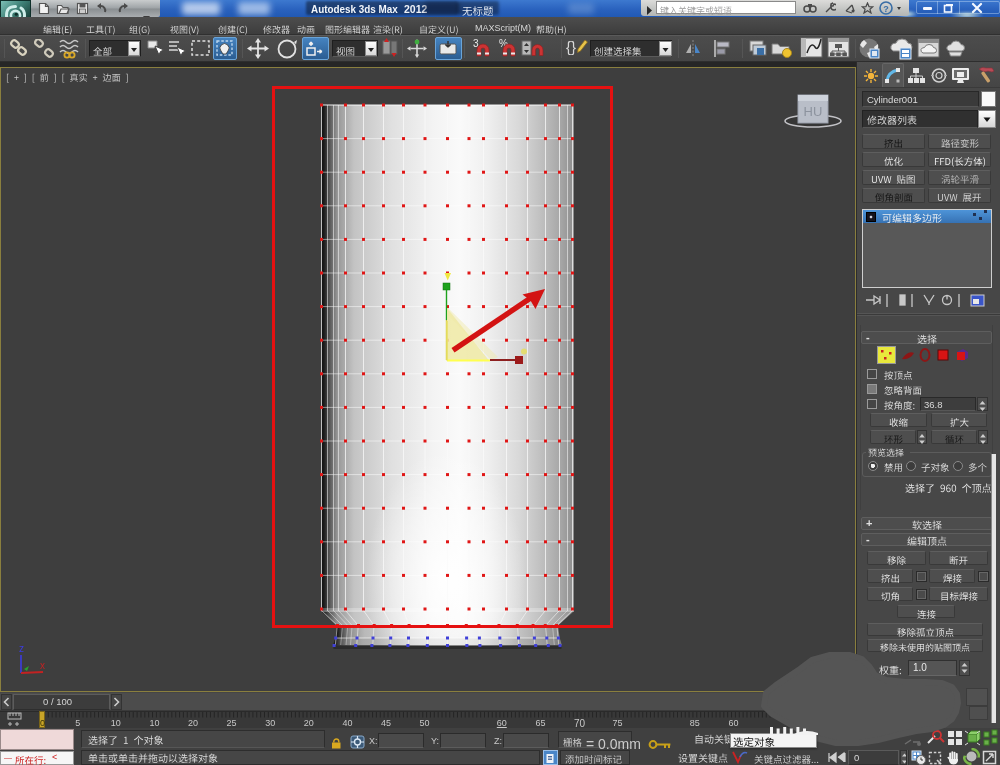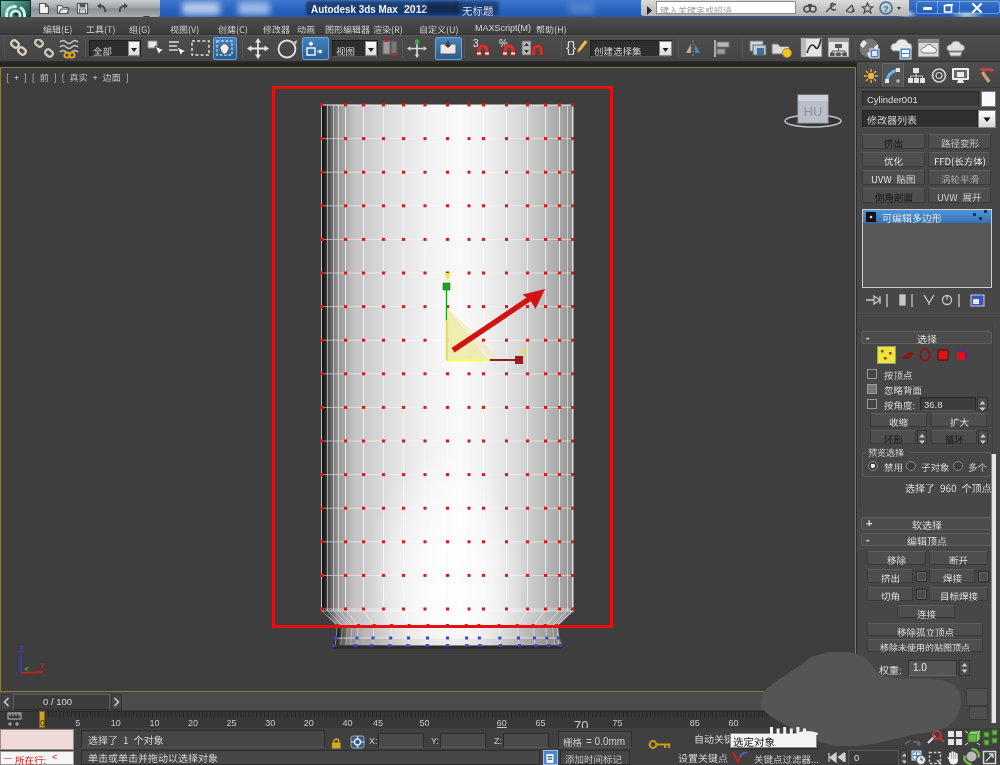--- a/index.html
+++ b/index.html
@@ -1480,26 +1480,26 @@
       <line x1="851.20" y1="0" x2="851.20" y2="5.5" stroke="#252525" stroke-width="1"></line>
     </svg>
     <div style="position:absolute;left:75.2px;top:718px;font-size:9px;color:#c8c8c8;white-space:nowrap;">5</div>
     <div style="position:absolute;left:110.80000000000001px;top:718px;font-size:9px;color:#c8c8c8;white-space:nowrap;">10</div>
     <div style="position:absolute;left:149.4px;top:718px;font-size:9px;color:#c8c8c8;white-space:nowrap;">10</div>
     <div style="position:absolute;left:188.0px;top:718px;font-size:9px;color:#c8c8c8;white-space:nowrap;">20</div>
     <div style="position:absolute;left:226.6px;top:718px;font-size:9px;color:#c8c8c8;white-space:nowrap;">25</div>
     <div style="position:absolute;left:265.2px;top:718px;font-size:9px;color:#c8c8c8;white-space:nowrap;">30</div>
     <div style="position:absolute;left:303.8px;top:718px;font-size:9px;color:#c8c8c8;white-space:nowrap;">20</div>
     <div style="position:absolute;left:342.40000000000003px;top:718px;font-size:9px;color:#c8c8c8;white-space:nowrap;">40</div>
-    <div style="position:absolute;left:373px;top:718px;font-size:9px;color:#c8c8c8;white-space:nowrap;">45</div>
+    <div style="position:absolute;left:381.0px;top:718px;font-size:9px;color:#c8c8c8;white-space:nowrap;">45</div>
     <div style="position:absolute;left:419.6px;top:718px;font-size:9px;color:#c8c8c8;white-space:nowrap;">50</div>
     <div style="position:absolute;left:458.2px;top:726px;font-size:15px;color:#c8c8c8;white-space:nowrap;">55</div>
     <div style="position:absolute;left:496.8px;top:718px;font-size:9px;color:#c8c8c8;white-space:nowrap;text-decoration:underline;">60</div>
     <div style="position:absolute;left:535.4px;top:718px;font-size:9px;color:#c8c8c8;white-space:nowrap;">65</div>
-    <div style="position:absolute;left:574.0px;top:718px;font-size:13px;color:#c8c8c8;white-space:nowrap;">70</div>
+    <div style="position:absolute;left:574.0px;top:718px;font-size:10px;color:#c8c8c8;white-space:nowrap;">70</div>
     <div style="position:absolute;left:612.6px;top:718px;font-size:9px;color:#c8c8c8;white-space:nowrap;">75</div>
     <div style="position:absolute;left:651.2px;top:718px;font-size:9px;color:#c8c8c8;white-space:nowrap;margin-top:12px;">80</div>
     <div style="position:absolute;left:689.8px;top:718px;font-size:9px;color:#c8c8c8;white-space:nowrap;">85</div>
     <div style="position:absolute;left:728.4px;top:718px;font-size:9px;color:#c8c8c8;white-space:nowrap;">60</div>
     <div style="position:absolute;left:39px;top:711px;width:6px;height:17px;background:#c8a428;border:1px solid #7a6418;"></div>
     <div style="position:absolute;left:40px;top:718px;font-size:9px;color:#3a3408;white-space:nowrap;">0</div>
     <svg style="position:absolute;left:6px;top:712px;" width="26" height="15" viewBox="0 0 26 15">
       <rect x="2" y="1" width="13" height="6" fill="none" stroke="#bbb"></rect>
       <path d="M4 1 v3 M7 1 v3 M10 1 v3 M13 1 v3" stroke="#bbb"></path>
       <path d="M4 10 v4 M2 12 h4 M11 10 v4 M9 12 h4" stroke="#bbb"></path>
@@ -1578,21 +1578,21 @@
     <div style="position:absolute;left:440px;top:733px;width:46px;height:15px;background:#4a4a4a;border:1px solid #2b2b2b;border-bottom-color:#5c5c5c;"></div>
     <div style="position:absolute;left:494px;top:736px;font-size:9px;color:#c8c8c8;white-space:nowrap;">Z:</div>
     <div style="position:absolute;left:503px;top:733px;width:46px;height:15px;background:#4a4a4a;border:1px solid #2b2b2b;border-bottom-color:#5c5c5c;"></div>
     <div style="position:absolute;left:558px;top:731px;width:74px;height:17px;background:#464646;border:1px solid #2d2d2d;border-bottom-color:#565656;"></div>
     <div style="position:absolute;left:563px;top:734px;"><svg width="19" height="11" viewBox="0 0 19 11">
         <g fill="#cccccc" transform="translate(0,9) scale(0.0095,-0.0095)">
           <use href="#g6805" x="0"></use>
           <use href="#g683C" x="1000"></use>
         </g>
       </svg></div>
-    <div style="position:absolute;left:586px;top:736px;font-size:10px;color:#cccccc;white-space:nowrap;">= 0.0mm</div>
+    <div style="position:absolute;left:586px;top:736px;font-size:14px;color:#cccccc;white-space:nowrap;">= 0.0mm</div>
     <svg style="position:absolute;left:648px;top:738px;" width="26" height="13" viewBox="0 0 26 13">
       <circle cx="5" cy="6.5" r="3.4" fill="none" stroke="#c8a018" stroke-width="2"></circle>
       <path d="M8.4 6.5 h14 M17 6.5 v3.4 M21 6.5 v3.4" stroke="#c8a018" stroke-width="2"></path>
     </svg>
     <div style="position:absolute;left:694px;top:732px;"><svg width="50" height="12" viewBox="0 0 50 12">
         <g fill="#dcdcdc" transform="translate(0,9) scale(0.0100,-0.0100)">
           <use href="#g81EA" x="0"></use>
           <use href="#g52A8" x="1000"></use>
           <use href="#g5173" x="2000"></use>
           <use href="#g952E" x="3000"></use>

